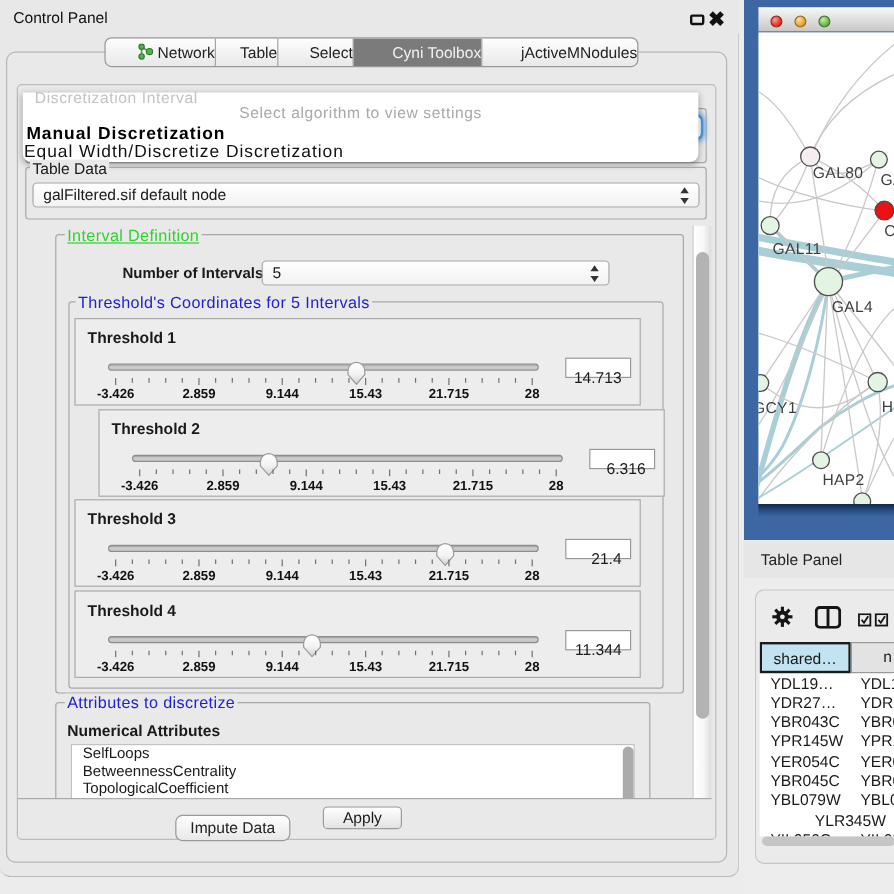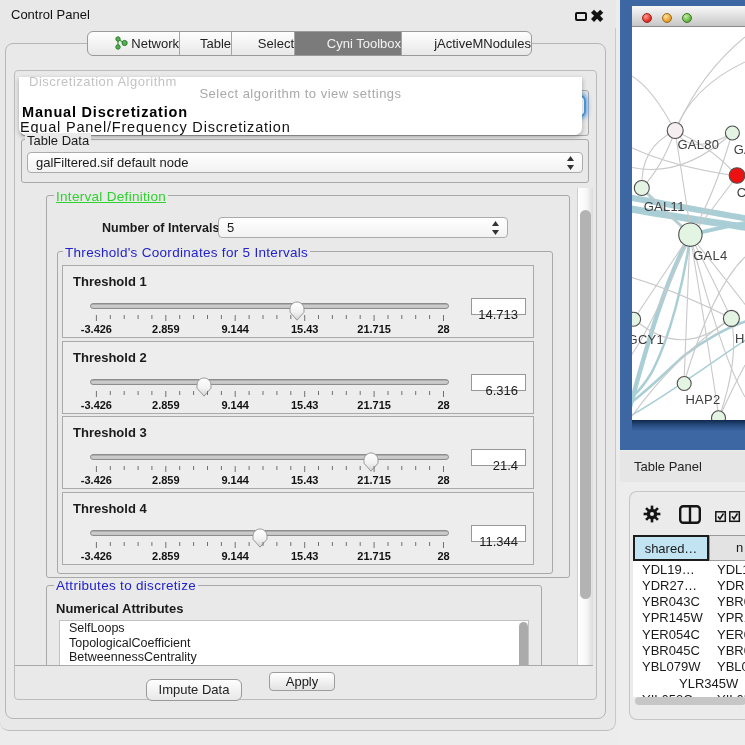--- a/index.html
+++ b/index.html
@@ -133,23 +133,23 @@
     <div class="tab" style="width:63px;">Select</div>
     <div class="tab sel" style="width:107px;">Cyni Toolbox</div>
     <div class="tab" style="width:130px;">jActiveMNodules</div>
   </div>
 
   <div id="dgroup" class="abs"></div>
   <div id="bluecombo" class="abs"></div>
   <div id="overlay" class="abs">
     <div id="selalgo" class="abs">Select algorithm to view settings</div>
     <div id="manual" class="abs">Manual Discretization</div>
-    <div id="equal" class="abs">Equal Panel/Frequency Discretization</div>
-  </div>
-  <div id="fadedtitle" class="abs">Discretization Algorithm</div>
+    <div id="equal" class="abs">Equal Width/Discretize Discretization</div>
+  </div>
+  <div id="fadedtitle" class="abs">Discretization Interval</div>
 
   <div id="tdgroup" class="abs"></div>
   <div id="tdlabel" class="abs">Table Data</div>
   <div id="combo1" class="combo abs">
       <span class="ctext">galFiltered.sif default node</span>
     <svg class="arrows" viewBox="0 0 9 16">
         <path d="M4.5 1 L8 6 L1 6 Z" fill="#333"></path>
         <path d="M4.5 15 L8 10 L1 10 Z" fill="#333"></path>
       </svg>
   </div>
@@ -209,21 +209,21 @@
           <line x1="353.5" y1="0" x2="353.5" y2="6" stroke="#707070" stroke-width="1"></line>
         </svg>
       <div class="tlabel" style="left:33.4px;">-3.426</div>
         <div class="tlabel" style="left:102.8px;">2.859</div>
         <div class="tlabel" style="left:172.2px;">9.144</div>
         <div class="tlabel" style="left:241.7px;">15.43</div>
         <div class="tlabel" style="left:311.1px;">21.715</div>
         <div class="tlabel" style="left:380.5px;">28</div>
       <div class="tfield">14.713</div>
     </div>
-    <div class="tpanel" style="top:153px;">
+    <div class="tpanel" style="top:153px;margin-left:20px;">
       <div class="ttitle">Threshold 2</div>
       <div class="track"></div>
       <div class="thumb" style="left:133.0px;"><svg width="16" height="20" viewBox="0 0 16 20">
             <defs>
               <linearGradient id="tg1" x1="0" y1="0" x2="0" y2="1">
                 <stop offset="0" stop-color="#ffffff"></stop>
                 <stop offset="0.55" stop-color="#f2f2f2"></stop>
                 <stop offset="1" stop-color="#d2d2d2"></stop>
               </linearGradient>
             </defs>
@@ -361,22 +361,22 @@
         <div class="tlabel" style="left:241.7px;">15.43</div>
         <div class="tlabel" style="left:311.1px;">21.715</div>
         <div class="tlabel" style="left:380.5px;">28</div>
       <div class="tfield">11.344</div>
     </div>
     <div id="attrgroup" class="group"></div>
     <div id="attrlabel" class="glabel">Attributes to discretize</div>
     <div id="numattr" class="abs b13">Numerical Attributes</div>
     <div id="attrlist" class="abs">
       <div>SelfLoops</div>
+      <div>BetweennessCentrality</div>
       <div>TopologicalCoefficient</div>
-      <div>BetweennessCentrality</div>
     </div>
     <div id="listthumb" class="abs"></div>
     <div id="vtrack" class="abs"></div>
     <div id="vthumb" class="abs"></div>
   </div>
 
   <div id="applybtn" class="abs">Apply</div>
   <div id="btabs" class="abs">
     <div class="tab" style="width:94px;">Impute Data</div>
   </div>

